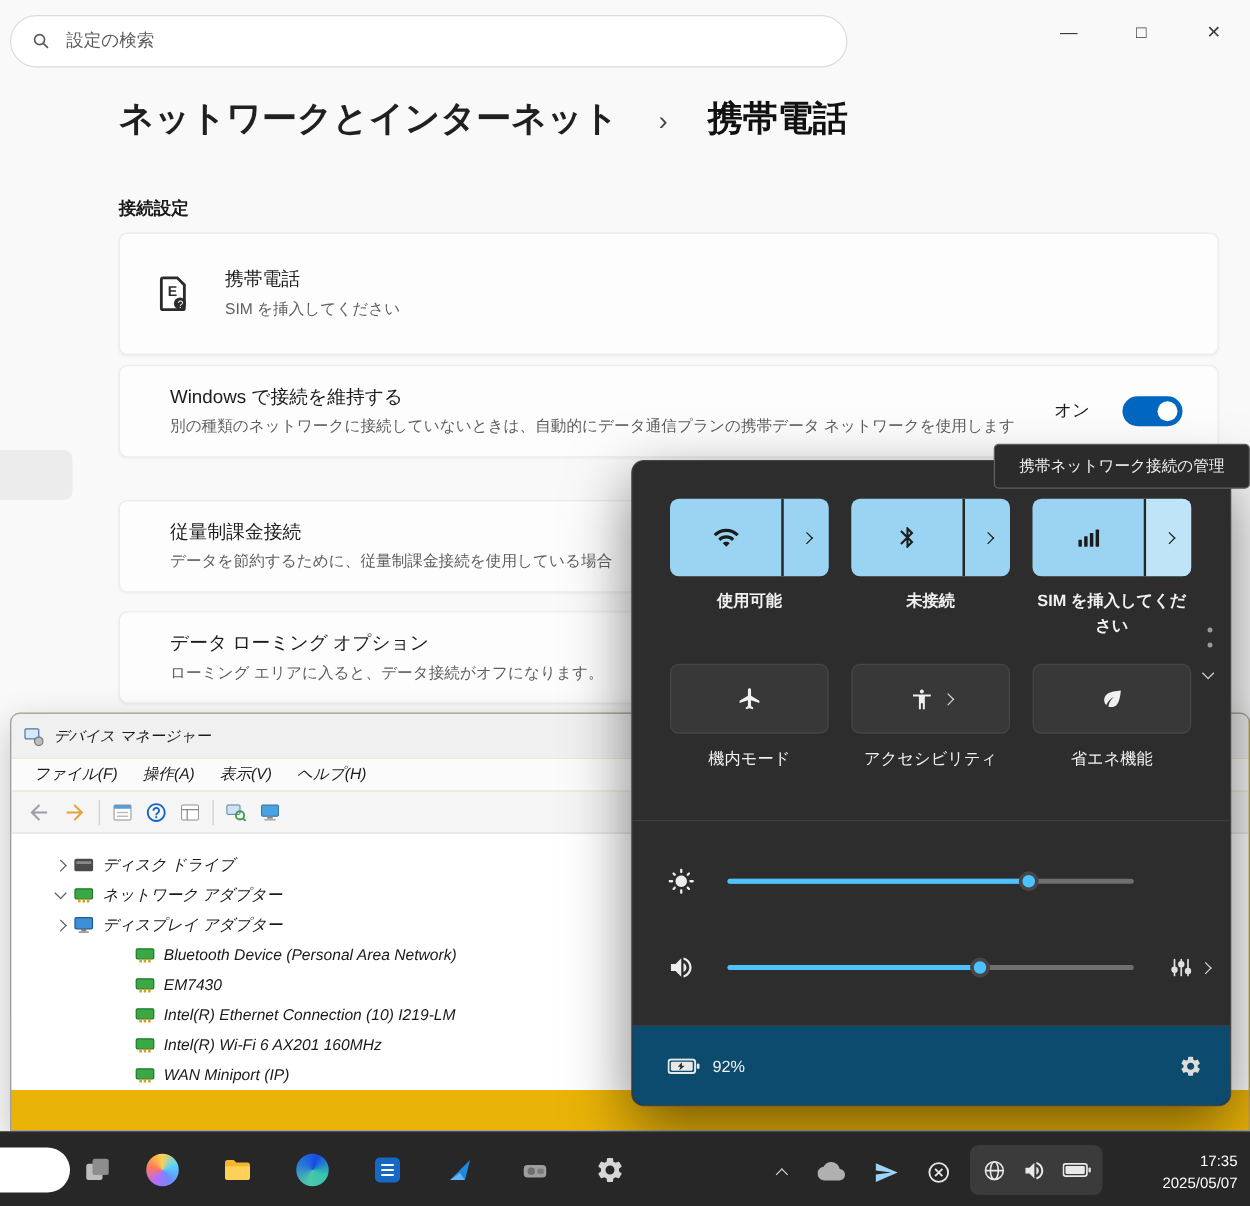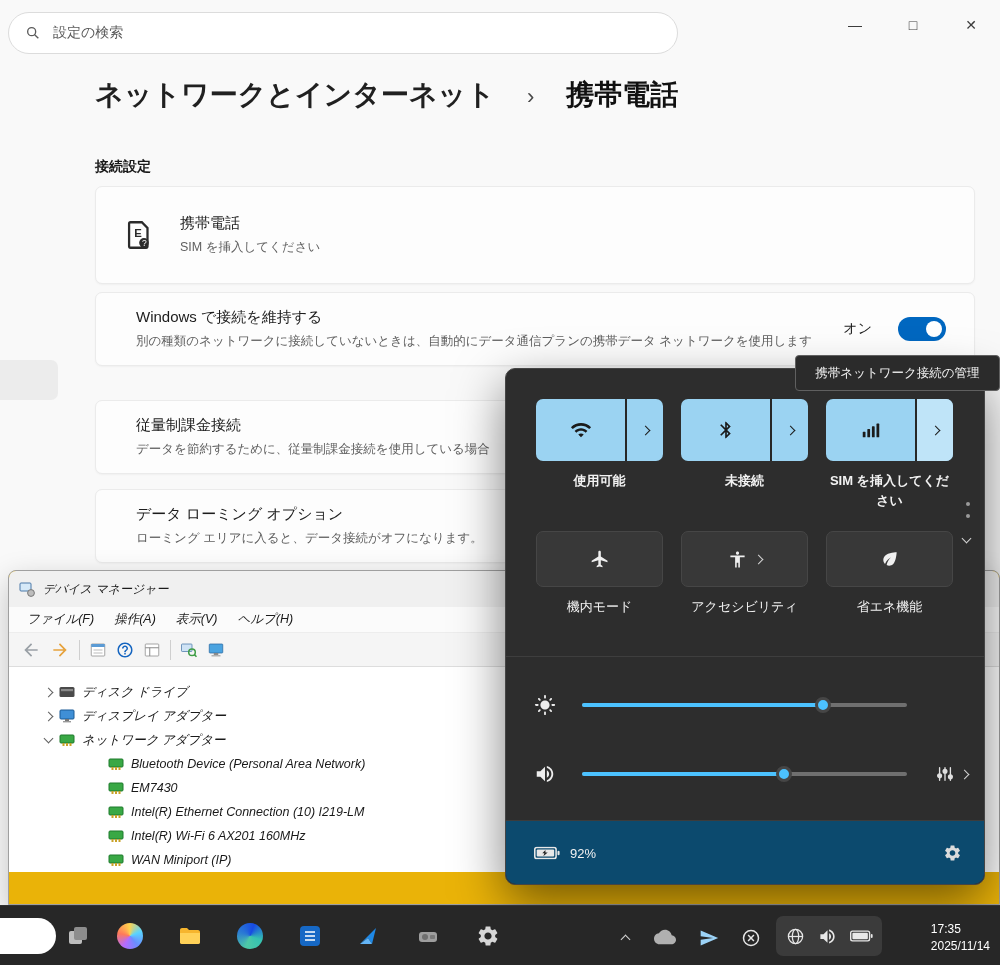--- a/index.html
+++ b/index.html
@@ -110,21 +110,21 @@
   .tb-pill { position:absolute; left:-18px; top:12px; width:74px; height:36px; border-radius:18px; background:#fff; }
   .tb-icon { position:absolute; top:10px; width:44px; height:40px; display:flex;
              align-items:center; justify-content:center; border-radius:6px; }
   .grad-copilot { width:26px; height:26px; border-radius:50%;
     background:conic-gradient(from 140deg,#6a8dff,#b56bff,#ff7a59,#ffd24d,#59d4ff,#6a8dff); }
   .grad-edge { width:26px; height:26px; border-radius:50%;
     background:conic-gradient(from 200deg,#4ec9a6,#2b7cd3,#174ae4,#35c2b1,#4ec9a6); }
   .tb-tray-btn { position:absolute; width:26px; height:26px; display:flex; align-items:center; justify-content:center; }
   .tb-qsgroup { position:absolute; left:776px; top:10px; width:106px; height:40px; border-radius:7px;
                 background:#3b3b3b; display:flex; align-items:center; justify-content:center; gap:13px; }
-  .tb-clock { position:absolute; right:10px; top:15px; text-align:left; font-size:12px;
+  .tb-clock { position:absolute; right:10px; top:15px; text-align:right; font-size:12px;
               color:#fff; line-height:1.4; }
 </style>
 </head>
 <body>
 
 <section class="settings">
 
   <div class="searchbox">
     <span>
       <svg width="16" height="16" viewBox="0 0 24 24" fill="none" stroke="#5a5a5a" stroke-width="2">
@@ -264,41 +264,41 @@
       <i class="tchev c"></i>
       <span>
         <svg width="16" height="13" viewBox="0 0 16 13">
             <rect x="0.5" y="1" width="15" height="10" rx="1.5" fill="#4a4a4a"></rect>
             <rect x="2" y="3" width="12" height="2.2" fill="#8a8a8a"></rect>
           </svg>
       </span>
       <span>ディスク ドライブ</span>
     </div>
     <div class="trow l0">
-      <i class="tchev c"></i>
-      <span>
-        <svg width="16" height="14" viewBox="0 0 16 14">
-            <rect x="1" y="1" width="14" height="9" rx="1" fill="#3f8fd6" stroke="#1b5a96"></rect>
-            <rect x="6" y="10" width="4" height="2" fill="#777"></rect>
-            <rect x="4" y="12" width="8" height="1.4" fill="#999"></rect>
-          </svg>
-      </span>
-      <span>ディスプレイ アダプター</span>
-    </div>
-    <div class="trow l0">
       <i class="tchev e"></i>
       <span>
         <svg width="16" height="14" viewBox="0 0 16 14">
             <rect x="1" y="2" width="14" height="8" rx="1" fill="#39a845" stroke="#1f7a2c"></rect>
             <rect x="3.5" y="10" width="2" height="3" fill="#c9a227"></rect>
             <rect x="7" y="10" width="2" height="3" fill="#c9a227"></rect>
             <rect x="10.5" y="10" width="2" height="3" fill="#c9a227"></rect>
           </svg>
       </span>
       <span>ネットワーク アダプター</span>
+    </div>
+    <div class="trow l0">
+      <i class="tchev c"></i>
+      <span>
+        <svg width="16" height="14" viewBox="0 0 16 14">
+            <rect x="1" y="1" width="14" height="9" rx="1" fill="#3f8fd6" stroke="#1b5a96"></rect>
+            <rect x="6" y="10" width="4" height="2" fill="#777"></rect>
+            <rect x="4" y="12" width="8" height="1.4" fill="#999"></rect>
+          </svg>
+      </span>
+      <span>ディスプレイ アダプター</span>
     </div>
 
     <div class="trow l1">
       <span>
         <svg width="16" height="14" viewBox="0 0 16 14">
             <rect x="1" y="2" width="14" height="8" rx="1" fill="#39a845" stroke="#1f7a2c"></rect>
             <rect x="3.5" y="10" width="2" height="3" fill="#c9a227"></rect>
             <rect x="7" y="10" width="2" height="3" fill="#c9a227"></rect>
             <rect x="10.5" y="10" width="2" height="3" fill="#c9a227"></rect>
           </svg>
@@ -576,15 +576,15 @@
       </svg>
     <svg width="23" height="12" viewBox="0 0 25 12">
         <rect x="0.75" y="0.75" width="20.5" height="10.5" rx="2" fill="none" stroke="#e8e8e8" stroke-width="1.5"></rect>
         <rect x="22.6" y="3.8" width="2" height="4.4" rx="1" fill="#e8e8e8"></rect>
         <rect x="2.6" y="2.6" width="16.8" height="6.8" rx="1" fill="#e8e8e8"></rect>
       </svg>
   </button>
 
   <button class="tb-clock">
     <div>17:35</div>
-    <div>2025/11/14</div>
+    <div>2025/05/07</div>
   </button>
 </section>
 
 </body></html>

